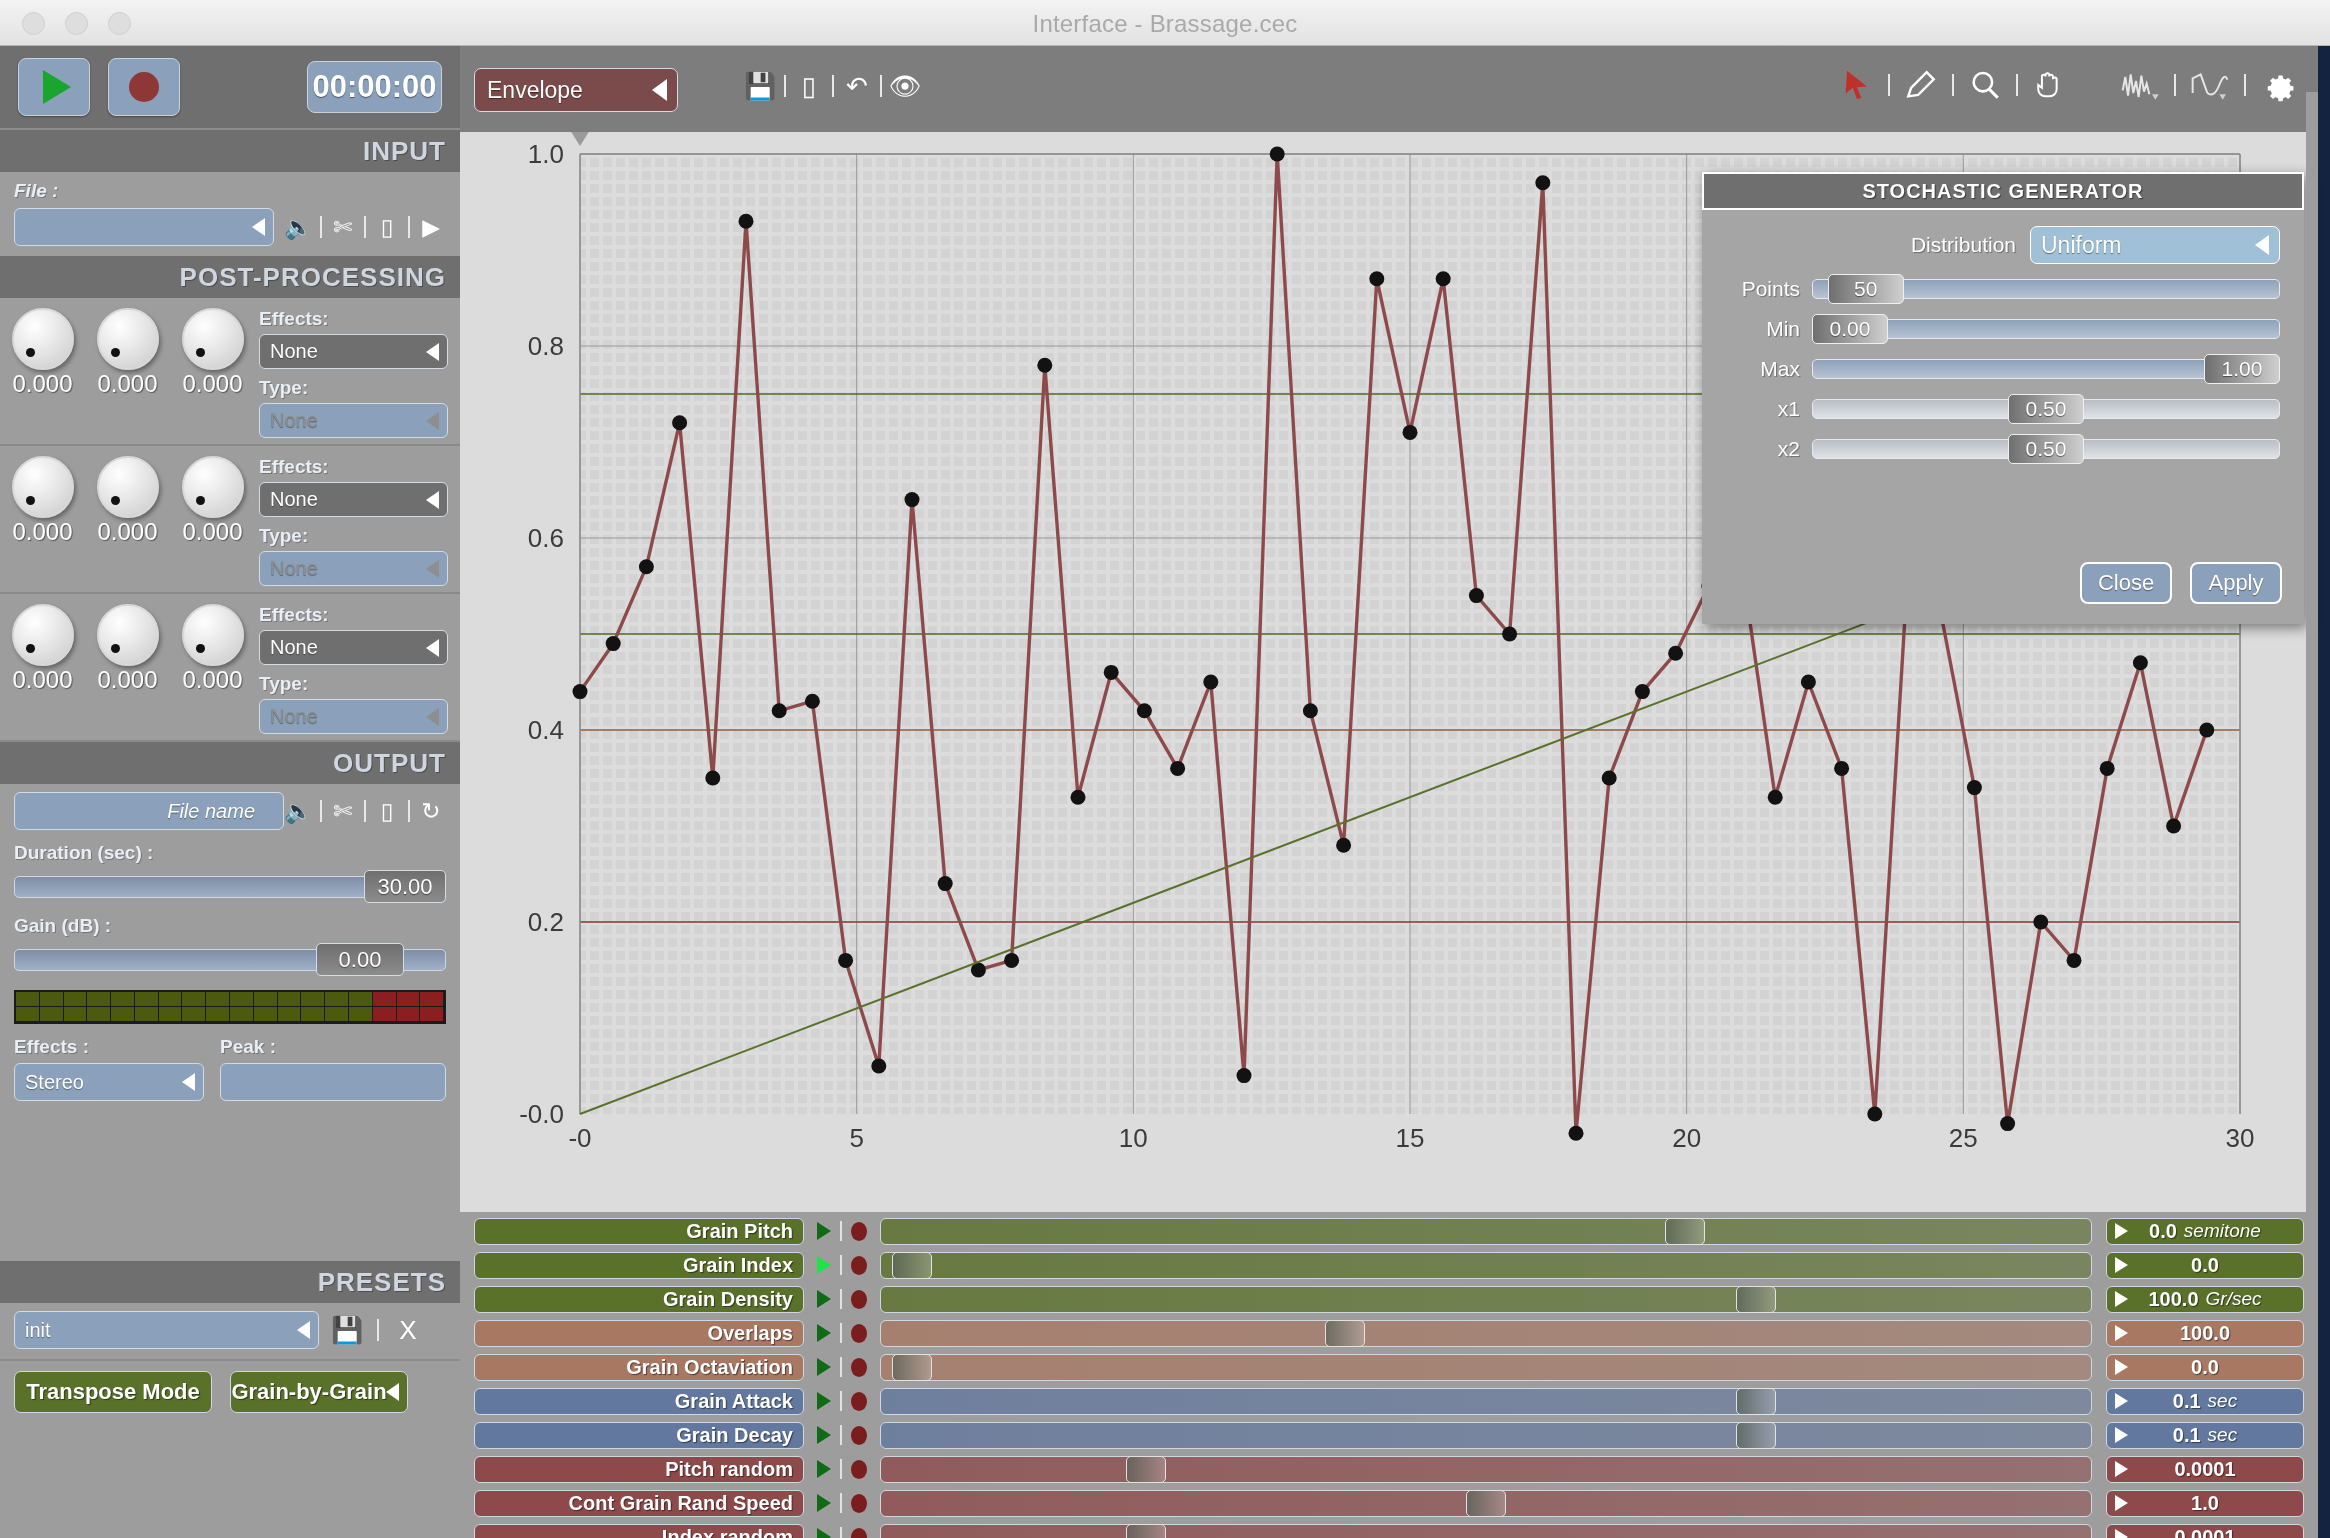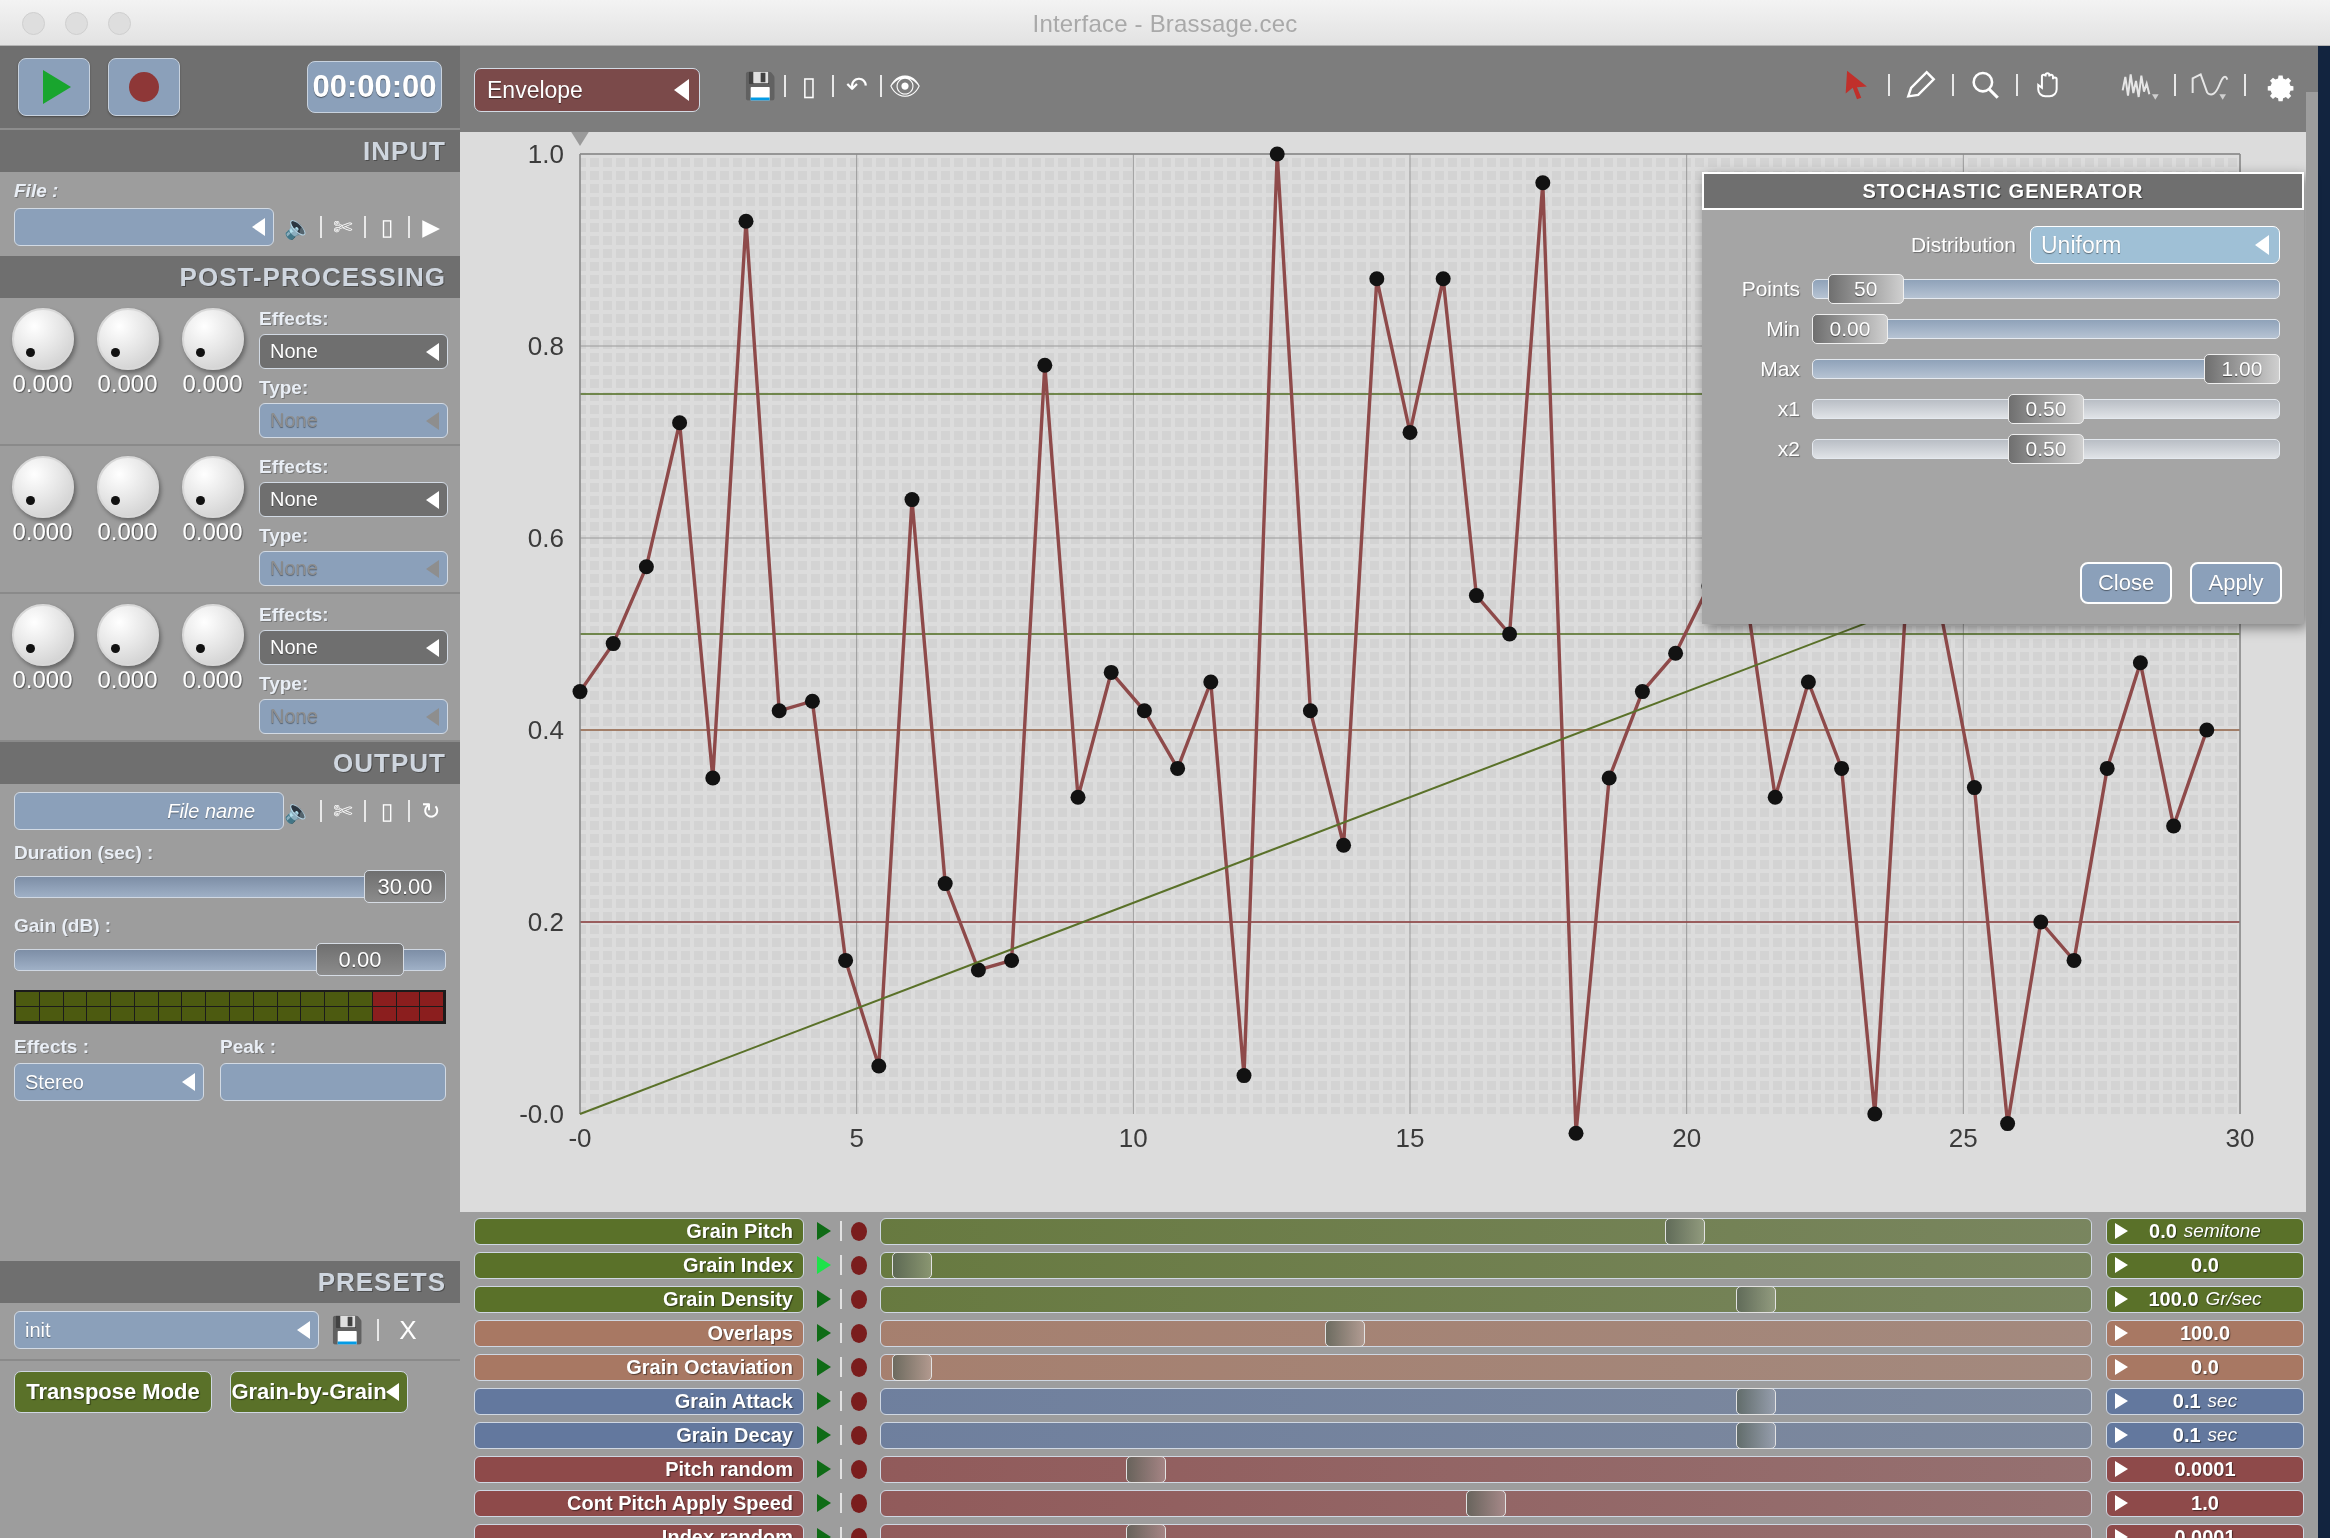--- a/index.html
+++ b/index.html
@@ -70,21 +70,21 @@
   .mcell { flex:1; border-right:1px solid #1b1b1b; display:flex; flex-direction:column;}
   .mcell div{flex:1;border-bottom:1px solid #1b1b1b;}
 
   .greenbtn { background:#5a7129; border:1px solid #cfd7e2; border-radius:7px; height:42px; color:#fff;
       font-size:22px; font-weight:bold; display:flex; align-items:center; justify-content:center;
       text-shadow:1px 1px 1px rgba(0,0,0,.5); position:relative; }
 
   
   .right { position:absolute; left:460px; top:0; width:1858px; height:1492px; background:#7d7d7d; }
   .gtoolbar { height:86px; position:relative; }
-  .envcombo { position:absolute; left:14px; top:22px; width:226px; height:44px; background:#7b4a4a;
+  .envcombo { position:absolute; left:14px; top:22px; width:204px; height:44px; background:#7b4a4a;
       border:1px solid #d2dae4; border-radius:7px; color:#fff; font-size:23px; display:flex;
       align-items:center; padding-left:12px; text-shadow:0 1px 1px rgba(0,0,0,.5);}
   .envcombo .arw{position:absolute;right:10px;top:50%;transform:translateY(-50%);
       width:0;height:0;border-right:15px solid #fff;border-top:11px solid transparent;border-bottom:11px solid transparent;}
   .tbicons { position:absolute; left:286px; top:26px; display:flex; align-items:center; gap:8px; color:#fff; }
   .rtools { position:absolute; right:20px; top:20px; display:flex; align-items:center; gap:14px; }
 
   .chartwrap { position:absolute; left:0; top:86px; width:1858px; height:1080px; background:#dcdcdc; }
   svg.chart { display:block; }
 
@@ -675,21 +675,21 @@
       <div class="pbar" style="background:linear-gradient(90deg, #8e4a4acc, #8e4a4a88);"></div>
       <div class="pknob" style="left:calc(21% - 8.4px);"></div>
     </div>
     <div class="pval" style="background:#8e4a4a">
       <span class="vtri"></span>
       <span>0.0001</span>
 
     </div>
           </div>
           <div class="prow">
-    <div class="pname" style="background:#8e4a4a">Cont Pitch Apply Speed</div>
+    <div class="pname" style="background:#8e4a4a">Cont Grain Rand Speed</div>
     <div class="pctl">
       <span class="ptri "></span>
       <span style="width:2px;height:20px;background:#e2e2e2;display:inline-block;"></span>
       <span style="width:16px;height:19px;border-radius:50%;background:#7a1d1d;display:inline-block;"></span>
     </div>
     <div class="pbar-wrap">
       <div class="pbar" style="background:linear-gradient(90deg, #8e4a4acc, #8e4a4a88);"></div>
       <div class="pknob" style="left:calc(50% - 20px);"></div>
     </div>
     <div class="pval" style="background:#8e4a4a">

